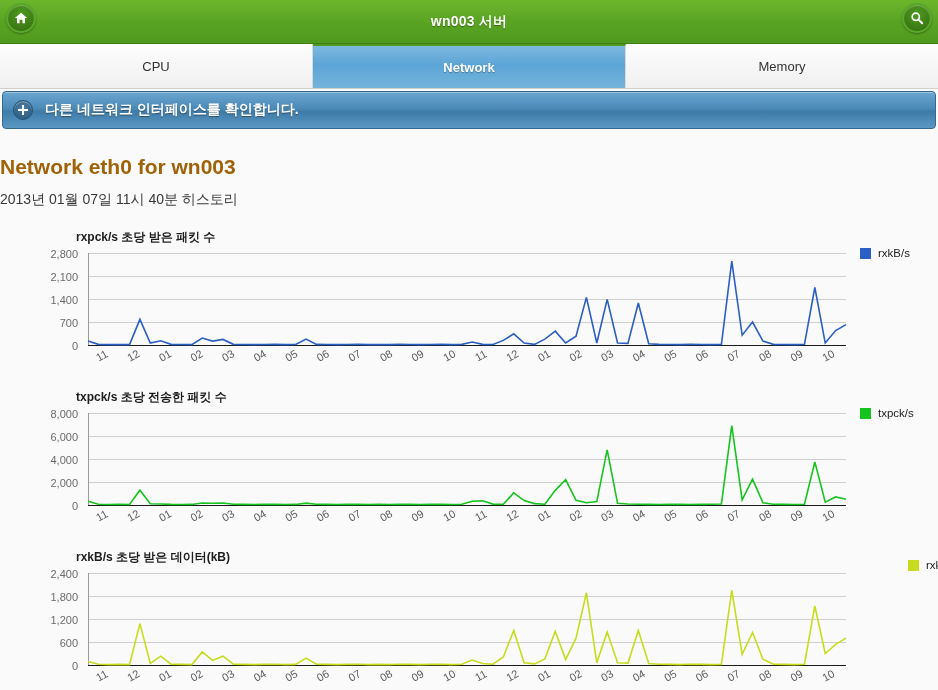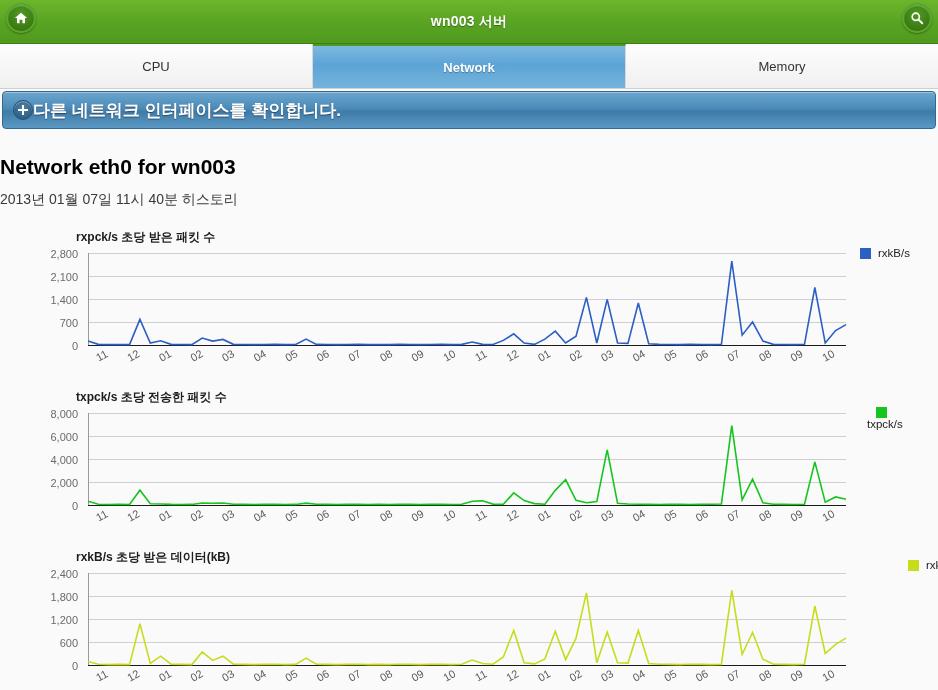--- a/index.html
+++ b/index.html
@@ -83,32 +83,33 @@
     border: 1px solid #245374;
     box-shadow: inset 0 1px 1px rgba(255,255,255,.4);
     position: relative; flex: 0 0 auto;
   }
   .plus-icon:before, .plus-icon:after {
     content: ""; position: absolute; background: #ffffff;
   }
   .plus-icon:before { left: 4px; right: 4px; top: 8px; height: 2px; }
   .plus-icon:after { top: 4px; bottom: 4px; left: 8px; width: 2px; }
   .banner-text {
+    margin-left: 12px;
     color: #ffffff;
-    font-size: 17px;
+    font-size: 14px;
     font-weight: bold;
     text-shadow: 0 1px 1px rgba(0,0,0,.4);
   }
 
   
   .heading {
     padding: 26px 4px 0 0;
     font-size: 21px;
     font-weight: bold;
-    color: #000000;
+    color: #a16207;
   }
   .subheading {
     padding: 12px 0 0 0;
     font-size: 14px;
     color: #3a3a3a;
   }
 
   
   .charts { margin-top: 18px; }
   .chart-block { position: relative; height: 160px; }
@@ -274,21 +275,21 @@
         <text x="609.125" y="132" class="x-tick-label" text-anchor="middle" transform="rotate(-30 609.125 132)">03</text>
         <text x="640.7083333333333" y="132" class="x-tick-label" text-anchor="middle" transform="rotate(-30 640.7083333333333 132)">04</text>
         <text x="672.2916666666667" y="132" class="x-tick-label" text-anchor="middle" transform="rotate(-30 672.2916666666667 132)">05</text>
         <text x="703.875" y="132" class="x-tick-label" text-anchor="middle" transform="rotate(-30 703.875 132)">06</text>
         <text x="735.4583333333333" y="132" class="x-tick-label" text-anchor="middle" transform="rotate(-30 735.4583333333333 132)">07</text>
         <text x="767.0416666666667" y="132" class="x-tick-label" text-anchor="middle" transform="rotate(-30 767.0416666666667 132)">08</text>
         <text x="798.625" y="132" class="x-tick-label" text-anchor="middle" transform="rotate(-30 798.625 132)">09</text>
         <text x="830.2083333333333" y="132" class="x-tick-label" text-anchor="middle" transform="rotate(-30 830.2083333333333 132)">10</text>
         <path d="M88.00 114.32 L98.38 117.31 L108.77 117.54 L119.15 117.42 L129.53 117.54 L139.92 103.16 L150.30 116.73 L160.68 116.97 L171.07 117.42 L181.45 117.54 L191.84 117.42 L202.22 115.93 L212.60 116.28 L222.99 115.93 L233.37 117.31 L243.75 117.42 L254.14 117.54 L264.52 117.42 L274.90 117.31 L285.29 117.54 L295.67 117.42 L306.05 116.16 L316.44 117.31 L326.82 117.42 L337.21 117.54 L347.59 117.42 L357.97 117.31 L368.36 117.54 L378.74 117.42 L389.12 117.54 L399.51 117.31 L409.89 117.42 L420.27 117.54 L430.66 117.42 L441.04 117.31 L451.42 117.54 L461.81 117.31 L472.19 114.20 L482.58 113.86 L492.96 117.08 L503.34 117.31 L513.73 105.92 L524.11 113.63 L534.49 116.62 L544.88 117.19 L555.26 103.39 L565.64 92.70 L576.03 113.40 L586.41 115.70 L596.79 114.55 L607.18 62.80 L617.56 116.28 L627.95 116.97 L638.33 117.31 L648.71 117.42 L659.10 117.54 L669.48 117.31 L679.86 117.42 L690.25 117.54 L700.63 117.42 L711.01 117.31 L721.40 117.08 L731.78 38.65 L742.16 112.83 L752.55 92.13 L762.93 115.70 L773.32 117.31 L783.70 117.42 L794.08 117.54 L804.47 117.31 L814.85 74.88 L825.23 115.13 L835.62 109.95 L846.00 112.25" class="series-path" stroke="#16c41f"></path>
       </svg>
-    <div class="legend" style="left:860px; top:20px;flex-direction:column;">
+    <div class="legend" style="left:860px; top:20px;">
       <span class="legend-swatch" style="background: rgb(22, 196, 31);"></span>
       <span class="legend-label">txpck/s</span>
     </div>
   </div>
 
   <div class="chart-block">
     <svg class="chart-svg" id="svg-2" width="938" height="145">
         <text x="76" y="14" class="chart-title-txt">rxkB/s 초당 받은 데이터(kB)</text>
         <line x1="88" y1="118.5" x2="846" y2="118.5" class="grid-line"></line>
         <text x="78" y="122.5" class="y-tick-label" text-anchor="end">0</text>

